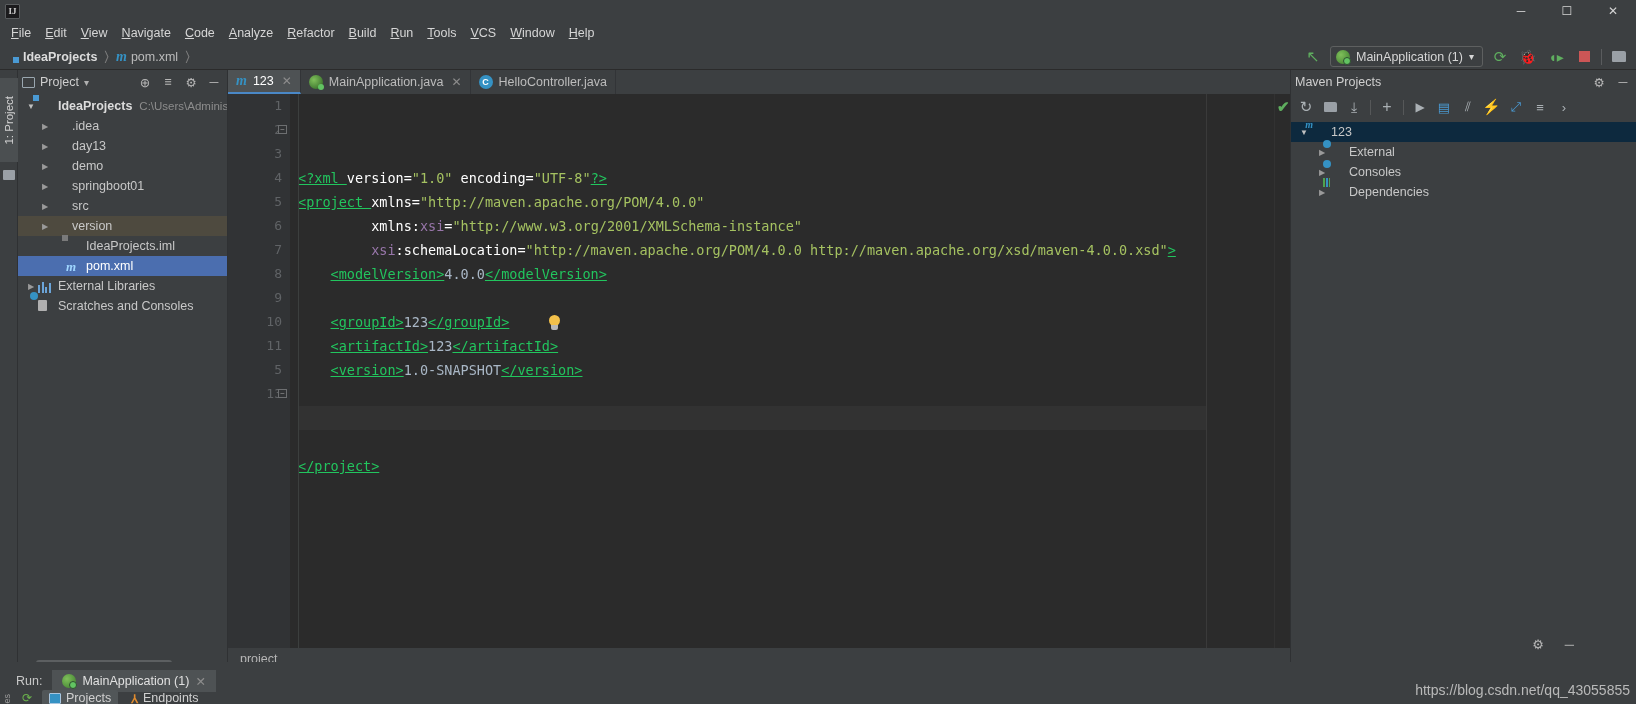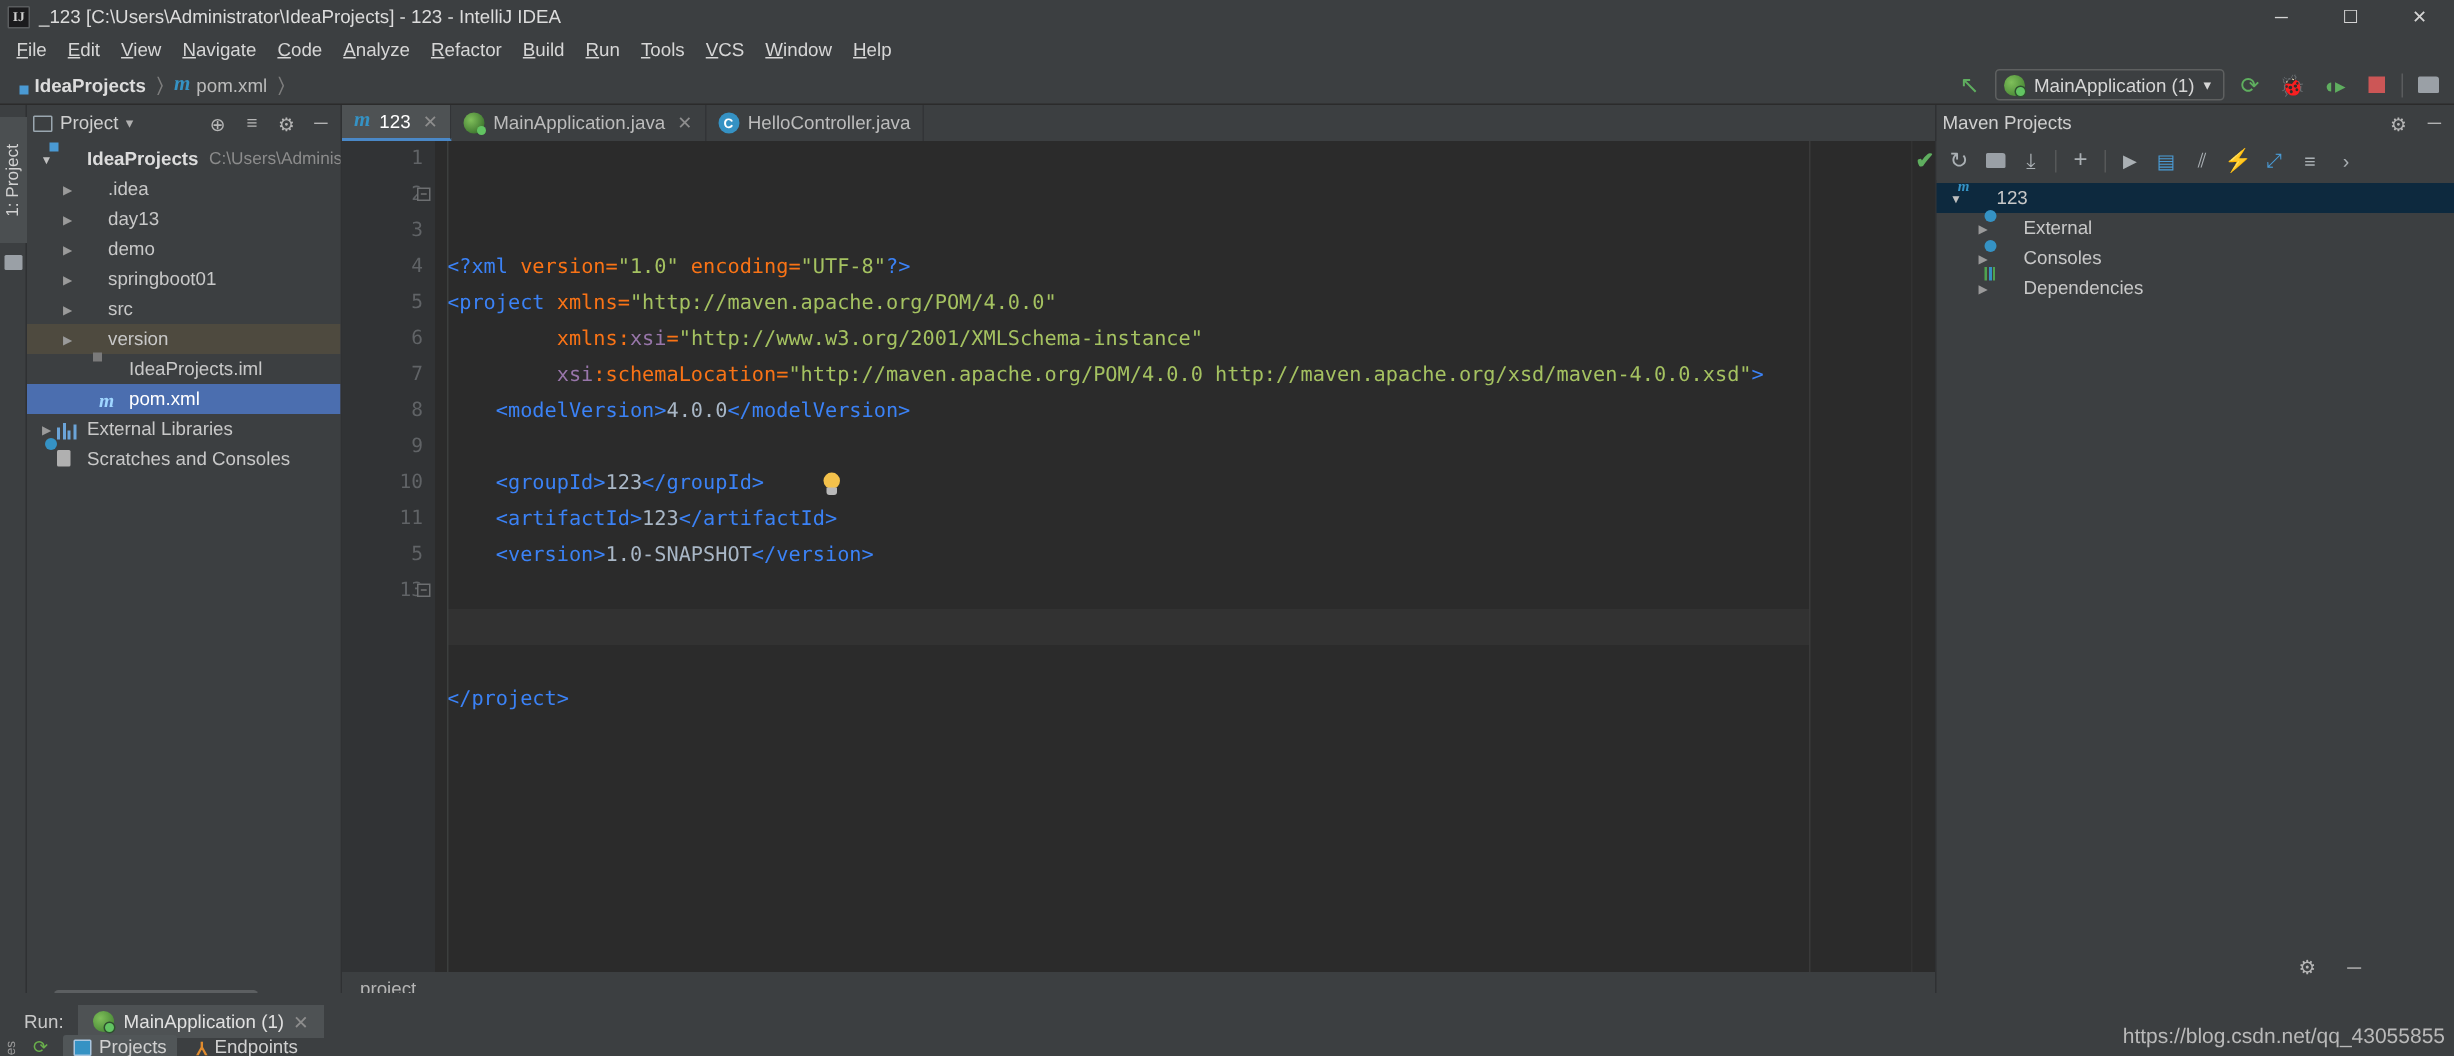--- a/index.html
+++ b/index.html
@@ -140,22 +140,22 @@
     font-family:"DejaVu Sans Mono",monospace; }
   .gutter .fold{ position:absolute;right:3px;width:9px;height:9px;border:1px solid #6d6f71;color:#9a9a9a;
     font-size:8px;line-height:7px;text-align:center;background:#313335; }
   .code{
     flex:1;position:relative;background:#2b2b2b;
     font-family:"DejaVu Sans Mono",monospace;font-size:13.5px;line-height:24px;
     color:#a9b7c6;white-space:pre;padding-left:8px;
   }
   .cl{ height:24px;white-space:pre; }
   .cl.cur{ background:#323232; }
-  .tag{ color:#3b82f6; }
-  .attr{ color:#f97316; }
+  .tag{ color:#22c55e;text-decoration:underline; }
+  .attr{ color:#ffffff; }
   .attrx{ color:#9876aa; }
   .val{ color:#a5c261; }
   .txt{ color:#a9b7c6; }
   .guide{ position:absolute;left:8px;top:0;bottom:0;width:1px;background:#3c3f3e; }
   .bulb{
     position:absolute;width:13px;height:15px;
   }
   .bulb .glass{ width:11px;height:11px;border-radius:50%;background:#f3c14b;position:absolute;top:0;left:1px; }
   .bulb .base{ width:7px;height:5px;background:#b9b9b9;position:absolute;bottom:0;left:3px;border-radius:0 0 2px 2px; }
   .edright{ width:16px;background:#2b2b2b;position:relative;flex:0 0 16px;border-left:1px solid #323232; }
@@ -209,21 +209,20 @@
   .min-br{ position:absolute;right:62px;bottom:52px;color:#b6b6b6;font-size:13px; }
   .tool-bottom-bar{ position:absolute;left:0;top:662px;width:1636px;height:8px;background:#3c3f41; }
 </style>
 </head>
 <body>
 
 <div class="app">
 
   <div class="titlebar">
     <div class="ij-logo">IJ</div>
-    <div class="title-text">_123 [C:\Users\Administrator\IdeaProjects] - 123 - IntelliJ IDEA</div>
     <div class="win-ctrls">
       <div class="win-btn">
           <span>─</span>
         </div>
       <div class="win-btn">
           <span>☐</span>
         </div>
       <div class="win-btn">
           <span>✕</span>
         </div>

